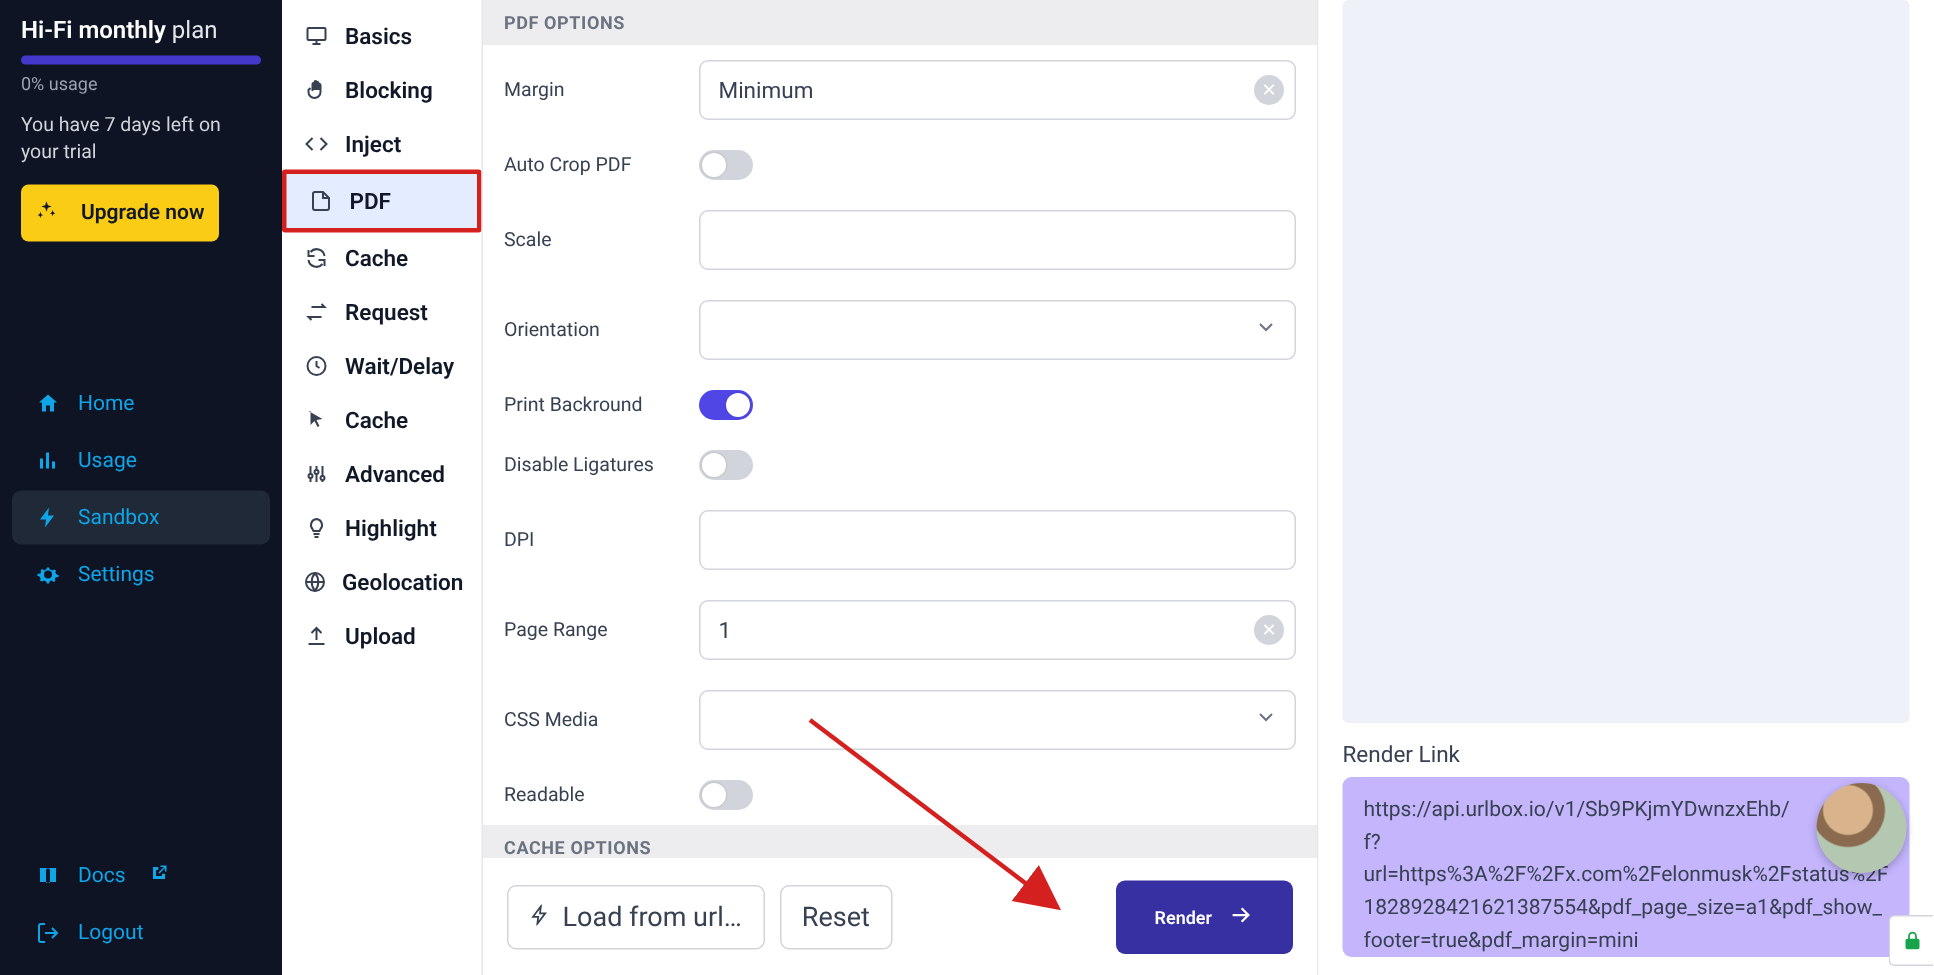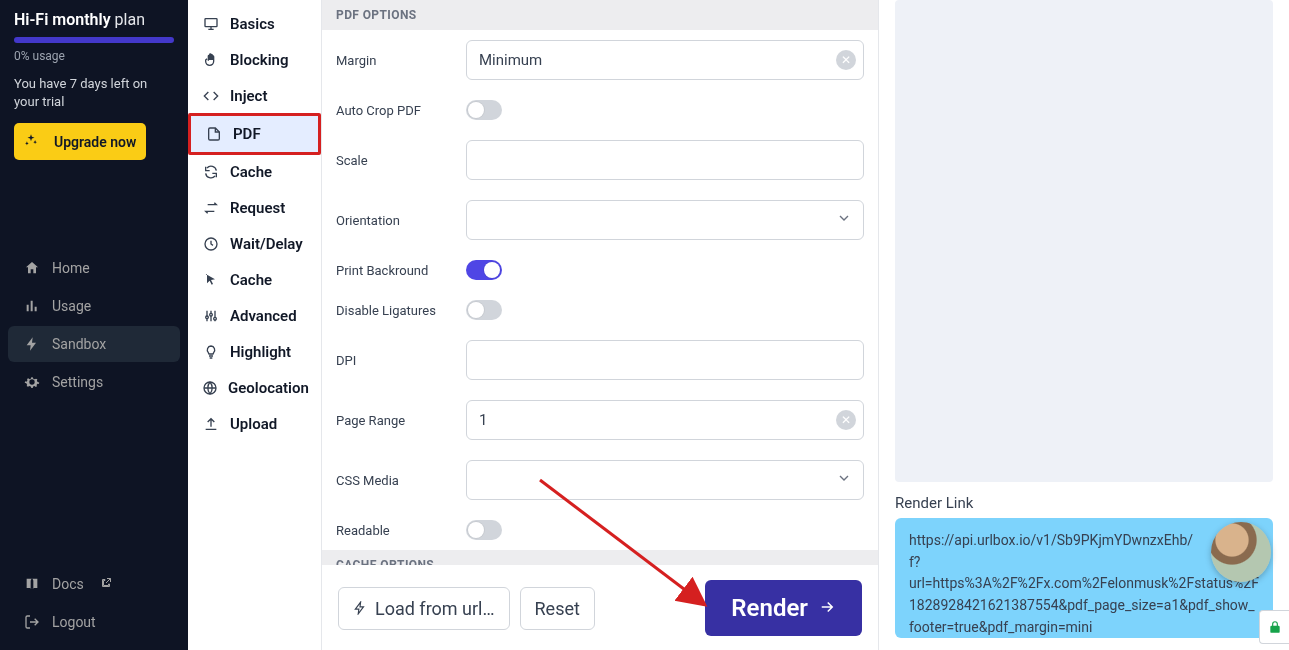--- a/index.html
+++ b/index.html
@@ -9,21 +9,21 @@
 .sidebar-left { width: 188px; background: #0e1424; color: #e5e7eb; display: flex; flex-direction: column; padding: 10px 0 0; font-size: 14px; }
 .plan-box { padding: 0 14px 12px; }
 .plan-line { font-size: 16px; margin-bottom: 8px; }
 .plan-line b { color: #fff; font-weight: 600; }
 .plan-bar { width: 100%; height: 6px; background: #4338ca; border-radius: 3px; margin-bottom: 6px; }
 .plan-usage { font-size: 12px; color: #9ca3af; margin-bottom: 12px; }
 .trial-text { font-size: 13px; color: #d1d5db; line-height: 1.4; margin-bottom: 12px; }
 .upgrade-btn { background: #facc15; color: #111827; font-weight: 600; border: none; border-radius: 5px; padding: 10px 10px; font-size: 14px; cursor: pointer; display: inline-flex; align-items: center; gap: 8px; }
 .nav-spacer { flex: 1 1 auto; }
 .nav { padding: 6px 0; }
-.nav-item { display: flex; align-items: center; gap: 12px; padding: 10px 16px; color: #a3a3a3; cursor: pointer; border-radius: 6px; margin: 2px 8px; }
+.nav-item { display: flex; align-items: center; gap: 12px; padding: 10px 16px; color: #0ea5e9; cursor: pointer; border-radius: 6px; margin: 2px 8px; }
 .nav-item.active { background: #1f2937; }
 .nav-item .ico { width: 16px; height: 16px; display: inline-flex; align-items: center; justify-content: center; }
 .nav-bottom { padding-bottom: 8px; }
 
 
 .options-col { width: 134px; border-right: 1px solid #e5e7eb; padding-top: 6px; overflow-y: auto; position: relative; }
 .opt-item { display: flex; align-items: center; gap: 10px; padding: 9px 14px; font-size: 15px; font-weight: 600; color: #111827; cursor: pointer; }
 .opt-item.selected { background: #e4edff; border: 3px solid #d52020; border-radius: 2px; margin: -1px 0 -1px 0; }
 .opt-item .oico { width: 18px; display: inline-flex; align-items: center; justify-content: center; color: #374151; }
 
@@ -37,32 +37,32 @@
 .input-wrap { position: relative; flex: 1 1 auto; display: flex; }
 .clr-btn { position: absolute; right: 8px; top: 50%; transform: translateY(-50%); width: 20px; height: 20px; background: #d1d5db; border-radius: 50%; color: #fff; font-size: 12px; display: flex; align-items: center; justify-content: center; cursor: pointer; }
 .chev { position: absolute; right: 12px; top: 50%; transform: translateY(-50%); color: #6b7280; pointer-events: none; }
 .toggle { width: 36px; height: 20px; border-radius: 999px; background: #d1d5db; position: relative; cursor: pointer; flex-shrink: 0; }
 .toggle::after { content: ""; position: absolute; width: 16px; height: 16px; border-radius: 50%; background: #fff; top: 2px; left: 2px; box-shadow: 0 0 0 1px rgba(0,0,0,.05); }
 .toggle.on { background: #4f46e5; }
 .toggle.on::after { left: 18px; }
 
 .form-actions { display: flex; align-items: center; justify-content: space-between; padding: 14px 16px; border-top: 1px solid #ffffff; gap: 10px; }
 .ghost-btn { border: 1px solid #d1d5db; background: #fff; border-radius: 6px; padding: 10px 14px; font-size: 18px; color: #374151; cursor: pointer; display: inline-flex; align-items: center; gap: 8px; }
-.render-btn { background: #3730a3; color: #fff; border: none; border-radius: 6px; padding: 14px 26px; font-size: 24px; font-weight: 600; cursor: pointer; display: inline-flex; align-items: center; gap: 10px; }
+.render-btn { background: #3730a3; color: #fff; border: none; border-radius: 6px; padding: 14px 26px; font-size: 12px; font-weight: 600; cursor: pointer; display: inline-flex; align-items: center; gap: 10px; }
 
 
 .form-scroll::-webkit-scrollbar { width: 12px; }
 .form-scroll::-webkit-scrollbar-thumb { background: #c7cad1; }
 .form-scroll::-webkit-scrollbar-track { background: #f3f4f6; }
 
 
 .preview-col { width: 410px; padding: 0 16px 10px 16px; display: flex; flex-direction: column; background: #fff; overflow:hidden; }
 .preview-box { flex: 0 0 auto; height: 482px; background: #eef1f7; border-radius: 4px; margin-bottom: 12px; }
 .rl-label { font-size: 15px; color: #374151; margin-bottom: 6px; }
-.rl-box { background: #7dd3fc; border-radius: 6px; padding: 12px 14px; font-size: 14px; color: #374151; line-height: 1.55; word-break: break-all; position: relative; font-family: ui-monospace, SFMono-Regular, Menlo, monospace; height: 120px; overflow: hidden; }
+.rl-box { background: #c4b5fd; border-radius: 6px; padding: 12px 14px; font-size: 14px; color: #374151; line-height: 1.55; word-break: break-all; position: relative; font-family: ui-monospace, SFMono-Regular, Menlo, monospace; height: 120px; overflow: hidden; }
 
 
 .arrow-svg { position: absolute; left: 520px; top: 470px; pointer-events: none; z-index: 20; }
 
 
 .avatar { position: absolute; right: 18px; bottom: 68px; width: 60px; height: 60px; border-radius: 50%; background: radial-gradient(circle at 35% 30%, #d9b38c 0 28%, #8a6b4f 30% 42%, #b4c7b0 44% 100%); box-shadow: 0 2px 6px rgba(0,0,0,.25); z-index: 30; }
 
 
 .key-badge { position: absolute; right: 0; bottom: 6px; width: 30px; height: 34px; border: 1px solid #d1d5db; border-right: none; border-radius: 4px 0 0 4px; background: #fff; display: flex; align-items: center; justify-content: center; z-index: 30; }
 .key-badge svg { fill: #16a34a; }

